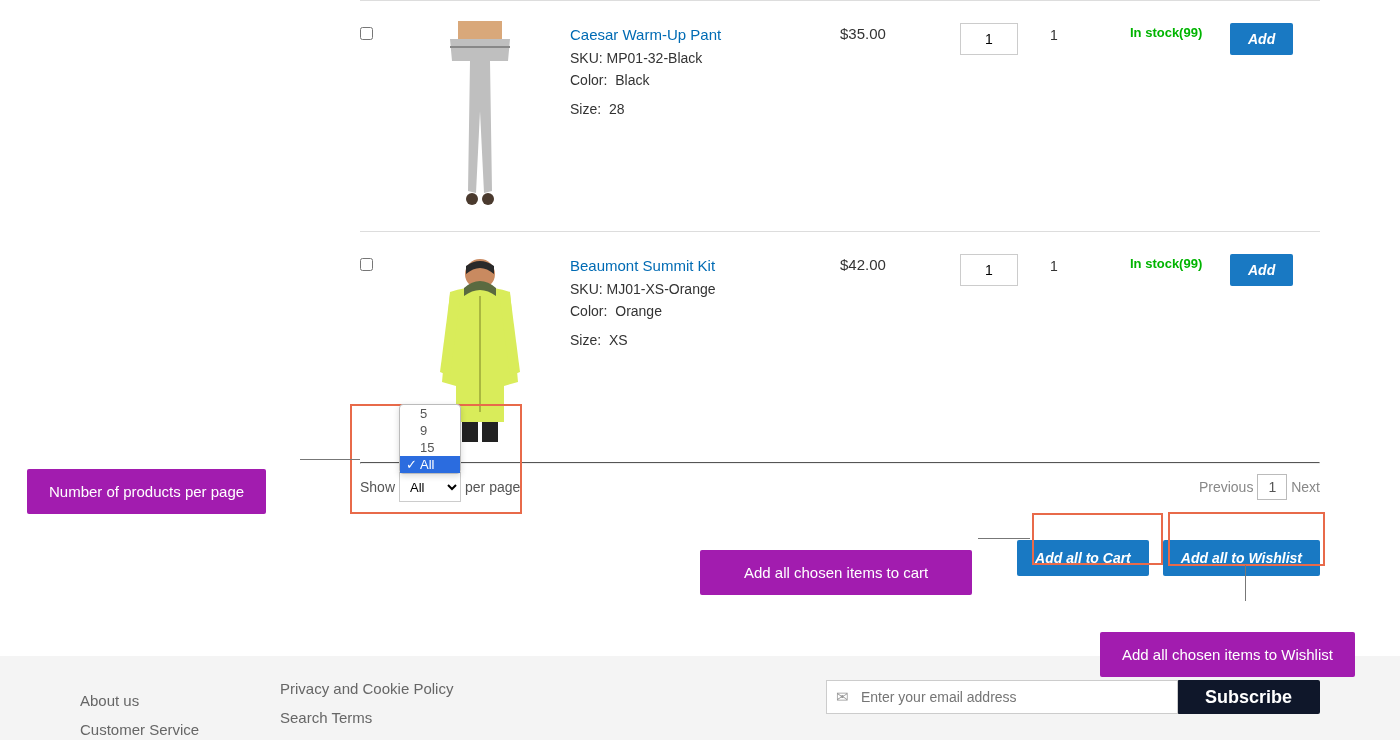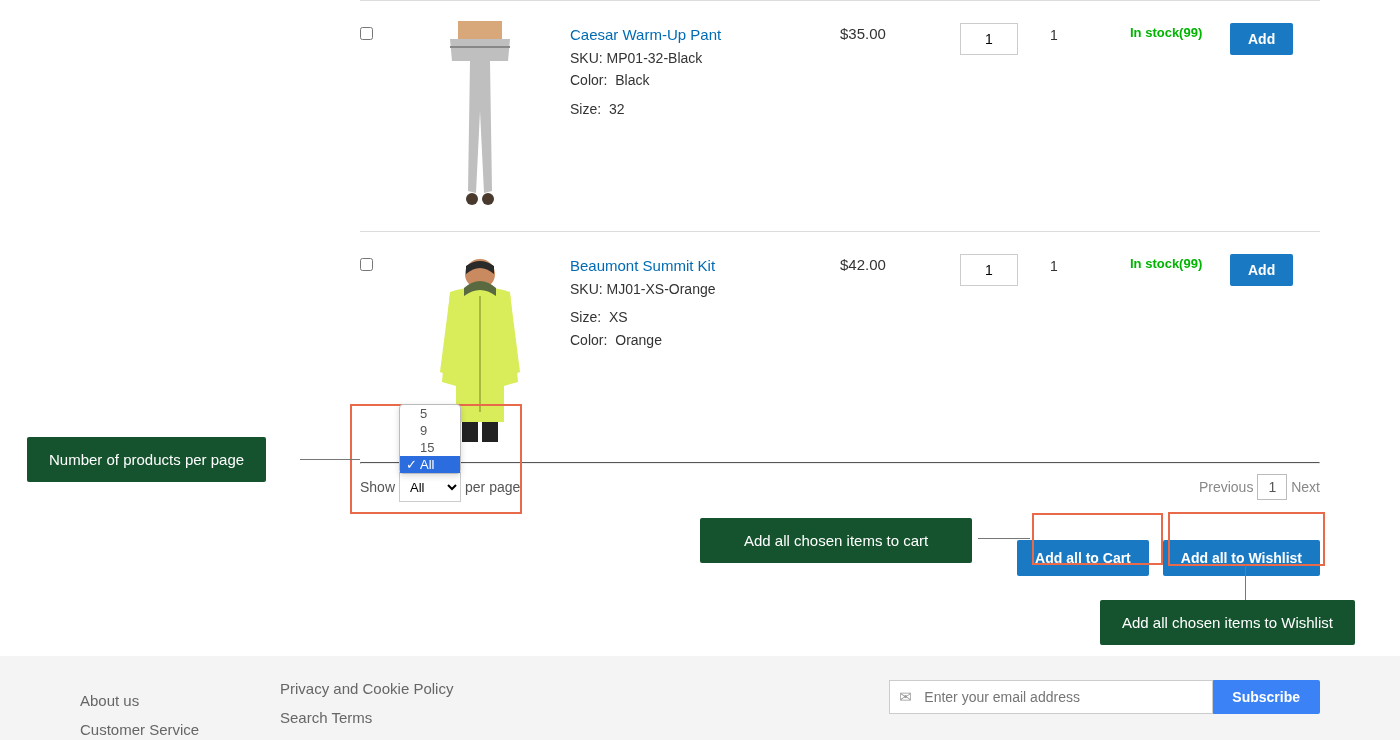--- a/index.html
+++ b/index.html
@@ -16,52 +16,52 @@
     .details-cell { padding-top: 2px; line-height: 1.6; }
     .product-name { color: #006bb4; font-size: 15px; }
     .sku-line { color: #333; }
     .attr-label { font-weight: 400; margin-right: 4px; }
     .price-cell { font-size: 15px; padding-top: 4px; }
     .qty-cell { padding-top: 2px; }
     .qty-input { width: 58px; height: 32px; text-align: center; border: 1px solid #ccc; font-size: 14px; }
     .min-cell { padding-top: 6px; font-size: 14px; }
     .stock-cell { color: #00b400; font-weight: 700; padding-top: 4px; line-height: 1.3; font-size: 13px;}
     .action-cell { padding-top: 2px; }
-    .btn-primary { background: #1979c3; color: #fff; border: none; padding: 8px 18px; font-weight: 700; font-size: 14px; cursor: pointer; border-radius: 2px; }
+    .btn-primary { background: #1979c3; color: #fff; border: none; padding: 8px 18px; font-weight: 700; font-size: 14px; cursor: pointer; border-radius: 2px; font-style: italic; }
 
     .divider { border-top: 1px solid #555; margin: 0; }
 
     .toolbar { display: flex; justify-content: space-between; align-items: center; padding: 8px 0 18px; position: relative; }
     .toolbar-left { display: flex; align-items: center; gap: 4px; color: #555; }
     .select-box-wrap { position: relative; display: inline-block; }
     .select-box { width: 62px; height: 30px; border: 1px solid #ccc; background: #fff; padding: 4px 6px; font-size: 13px; cursor: pointer; }
     .dropdown-list { position: absolute; top: -68px; left: 0; width: 62px; background: #fff; border: 1px solid #bbb; border-radius: 4px; box-shadow: 0 2px 6px rgba(0,0,0,0.15); font-size: 13px; z-index: 50; }
     .dropdown-list .opt { padding: 1px 6px 1px 20px; cursor: pointer; position: relative; text-align: left;}
     .dropdown-list .opt.selected { background: #2b6cdf; color: #fff; }
     .dropdown-list .opt.selected::before { content: "✓"; position: absolute; left: 6px; }
     .toolbar-right { display: flex; align-items: center; gap: 4px; color: #666; }
     .page-btn { color: #888; cursor: pointer; }
     .page-current { border: 1px solid #bbb; padding: 4px 10px; color: #555; }
 
     .actions-row { display: flex; justify-content: flex-end; gap: 14px; padding: 0 80px 40px 360px; align-items: flex-end; position: relative; }
 
     
-    .callout { position: absolute; background: #14532d; color: #fff; padding: 14px 22px; font-size: 15px; border-radius: 2px; white-space: nowrap; z-index: 5; }
+    .callout { position: absolute; background: #a21caf; color: #fff; padding: 14px 22px; font-size: 15px; border-radius: 2px; white-space: nowrap; z-index: 5; margin-top: 32px; }
     .callout-line { position: absolute; background: #777; height: 1px; z-index: 4; }
     .highlight-box { position: absolute; border: 2px solid #e86a4a; background: transparent; z-index: 3; pointer-events: none;}
 
     .footer { background: #f4f4f4; padding: 24px 80px 40px; display: grid; grid-template-columns: 200px 260px 1fr; }
     .footer-col { display: flex; flex-direction: column; gap: 12px; padding-top: 12px; }
     .footer-link { color: #666; font-size: 15px; cursor: pointer; }
     .newsletter { display: flex; justify-content: flex-end; align-items: flex-start; }
     .newsletter-box { display: flex; }
     .email-wrap { position: relative; }
     .email-icon { position: absolute; left: 10px; top: 50%; transform: translateY(-50%); color: #999; font-size: 15px; }
-    .email-input { width: 324px; height: 34px; border: 1px solid #ccc; padding: 6px 10px 6px 34px; font-size: 14px; color: #666; }
-    .subscribe-btn { background: #3b82f6; color: #fff; border: none; padding: 0 20px; height: 34px; font-weight: 700; font-size: 14px; cursor: pointer; border-radius: 2px; margin-left: -1px;}
+    .email-input { width: 352px; height: 34px; border: 1px solid #ccc; padding: 6px 10px 6px 34px; font-size: 14px; color: #666; }
+    .subscribe-btn { background: #0f172a; color: #fff; border: none; padding: 0 28px; height: 34px; font-weight: 700; font-size: 18px; cursor: pointer; border-radius: 2px; margin-left: -1px;}
 
     
     svg { display:block; }
   </style>
 </head>
 <body>
 
 <div class="container">
 
   <div class="callout" style="left:27px; top:437px;">Number of products per page</div>
@@ -89,21 +89,21 @@
           <path d="M40 18 L100 18 L98 40 L80 40 L82 170 L74 172 L70 90 L66 172 L58 170 L60 40 L42 40 Z" fill="#bfbfbf"></path>
           <path d="M40 26 L100 26" stroke="#888" stroke-width="2"></path>
           <circle cx="62" cy="178" r="6" fill="#4a3a2e"></circle>
           <circle cx="78" cy="178" r="6" fill="#4a3a2e"></circle>
         </svg>
       </div>
       <div class="details-cell">
         <a class="product-name">Caesar Warm-Up Pant</a>
         <div class="sku-line"><span>SKU:</span> <span>MP01-32-Black</span></div>
         <div><span class="attr-label">Color:</span> <span>Black</span></div>
-        <div style="margin-top:6px;"><span class="attr-label">Size:</span> <span>32</span></div>
+        <div style="margin-top:6px;"><span class="attr-label">Size:</span> <span>28</span></div>
       </div>
       <div class="price-cell">$35.00</div>
       <div class="qty-cell"><input class="qty-input" value="1" style=""></div>
       <div class="min-cell">1</div>
       <div class="stock-cell">In stock(99)</div>
       <div class="action-cell"><button class="btn-primary">Add</button></div>
     </div>
 
     <div class="product-row">
       <div class="checkbox-cell"><input type="checkbox" style=""></div>
@@ -123,22 +123,22 @@
           <path d="M40 42 L30 120 L40 124 L50 48 Z" fill="#d9ec5a"></path>
           <path d="M100 42 L110 120 L100 124 L90 48 Z" fill="#d9ec5a"></path>
 
           <rect x="52" y="170" width="16" height="20" fill="#222"></rect>
           <rect x="72" y="170" width="16" height="20" fill="#222"></rect>
         </svg>
       </div>
       <div class="details-cell">
         <a class="product-name">Beaumont Summit Kit</a>
         <div class="sku-line"><span>SKU:</span> <span>MJ01-XS-Orange</span></div>
+        <div><span class="attr-label">Color:</span> <span>Orange</span></div>
         <div style="margin-top:6px;"><span class="attr-label">Size:</span> <span>XS</span></div>
-        <div><span class="attr-label">Color:</span> <span>Orange</span></div>
       </div>
       <div class="price-cell">$42.00</div>
       <div class="qty-cell"><input class="qty-input" value="1" style=""></div>
       <div class="min-cell">1</div>
       <div class="stock-cell">In stock(99)</div>
       <div class="action-cell"><button class="btn-primary">Add</button></div>
     </div>
 
     <hr class="divider">
 

